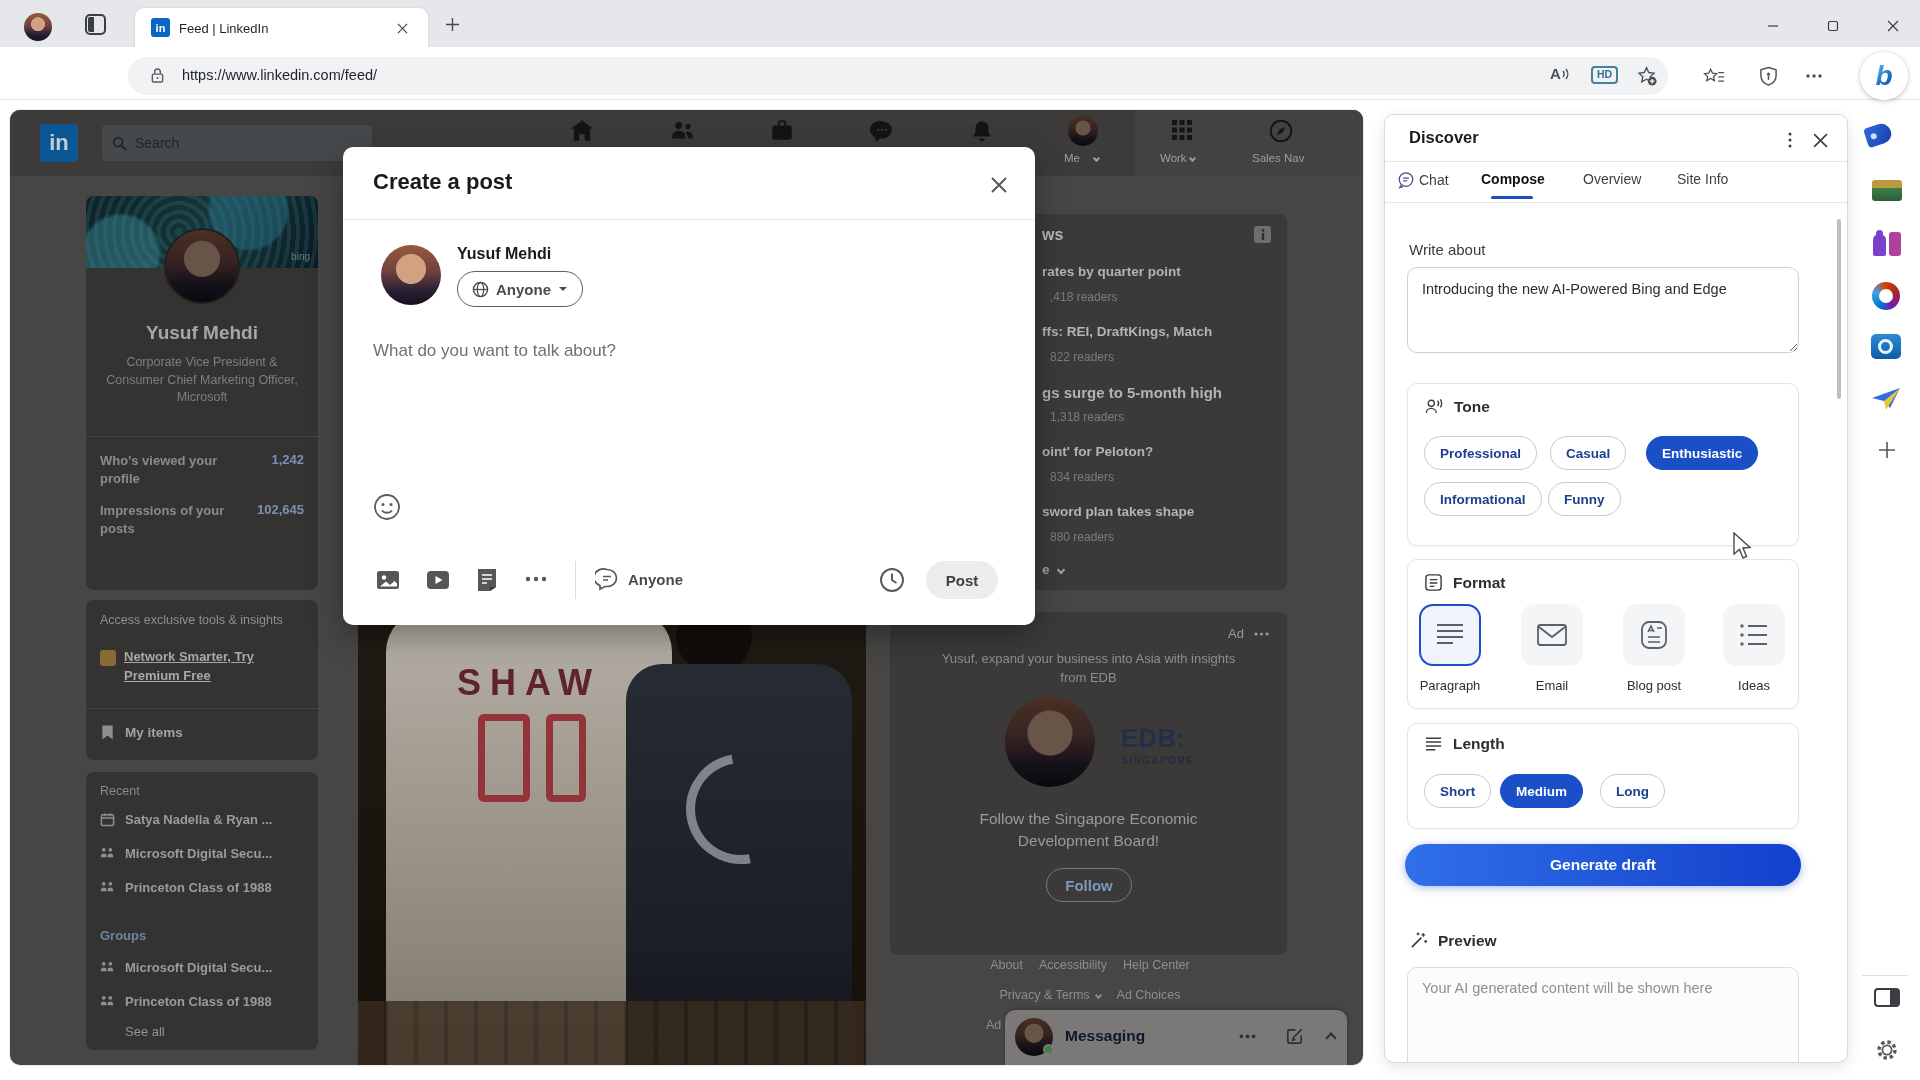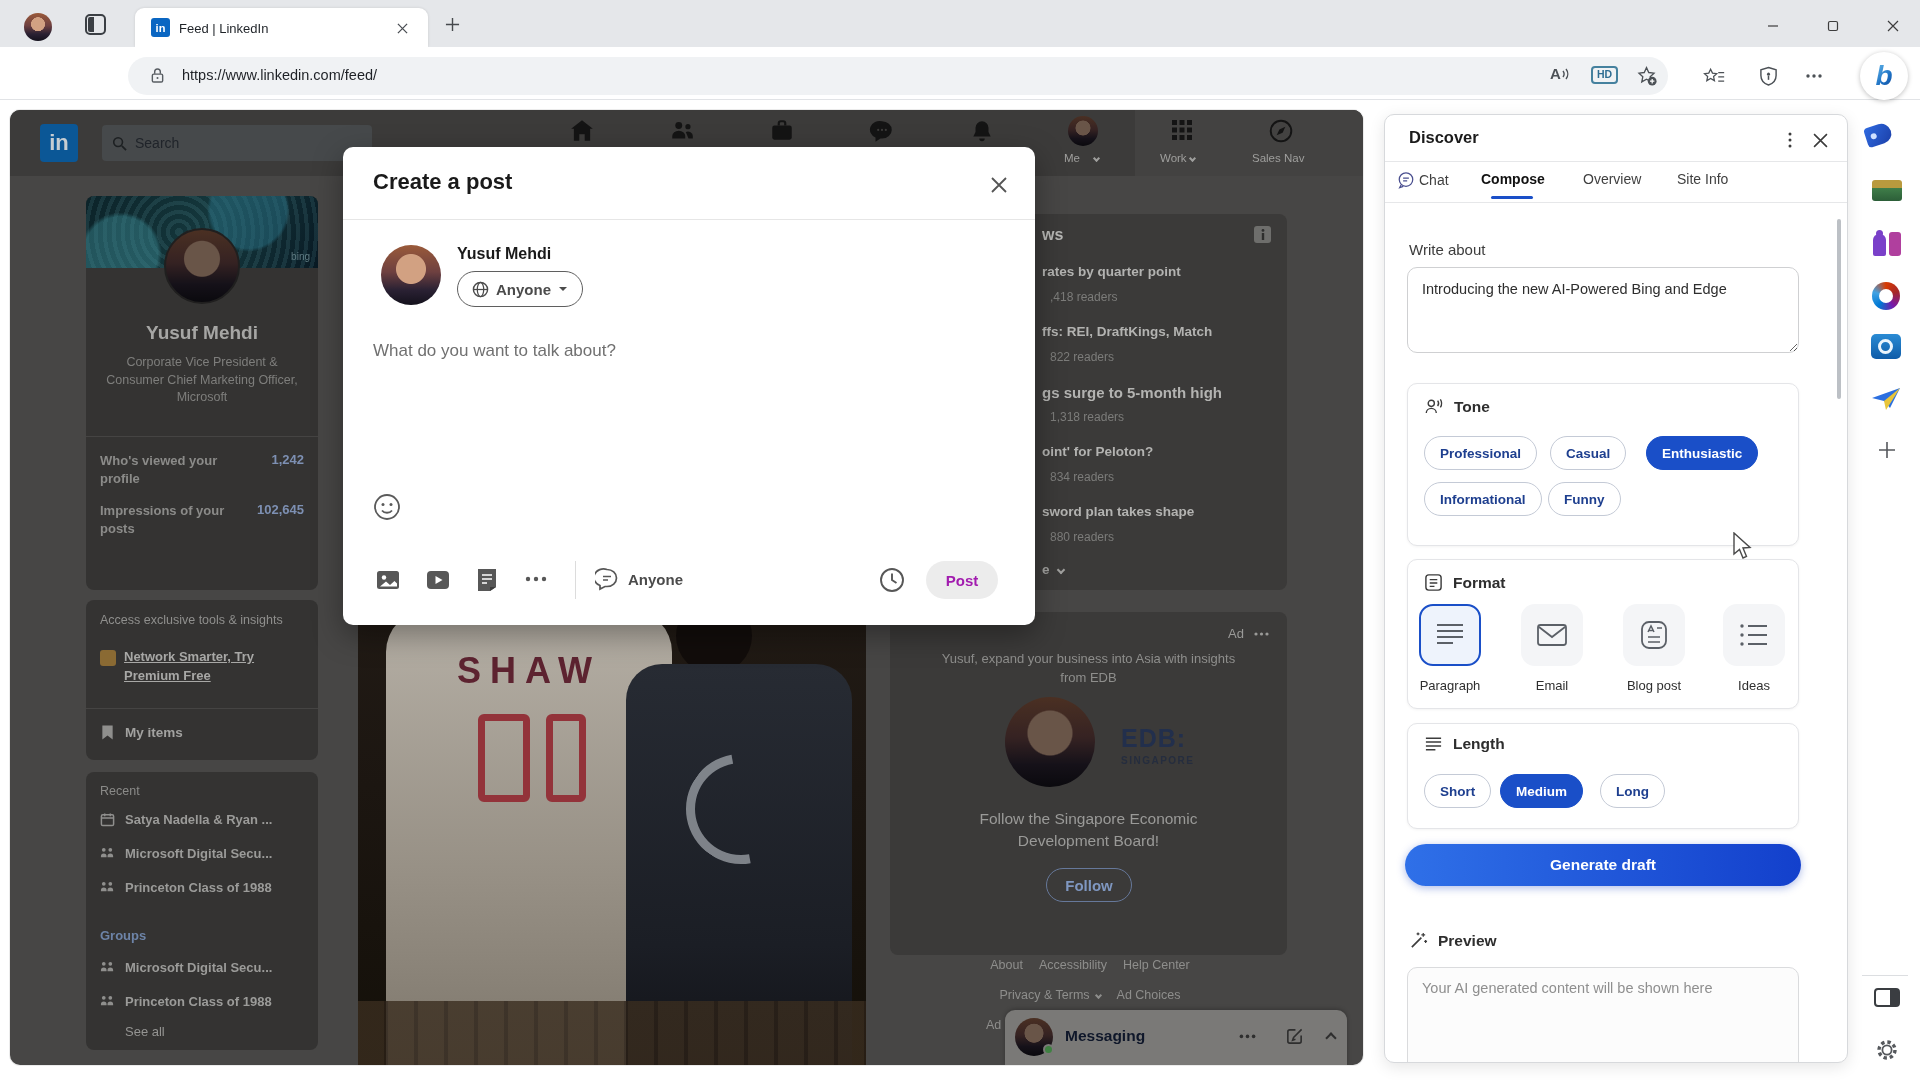--- a/index.html
+++ b/index.html
@@ -306,21 +306,21 @@
       </div>
       <div class="abs" style="left:39px;top:252px;font-size:13px;color:#949492;">See all</div>
     </div>
 
     <div class="abs" style="left:348px;top:396px;width:508px;height:559px;background:
         radial-gradient(circle at 80% 4%, rgba(216,205,184,.28) 0 7%, rgba(0,0,0,0) 8%),
         radial-gradient(circle at 90% 14%, rgba(216,205,184,.18) 0 5%, rgba(0,0,0,0) 6%),
         linear-gradient(180deg,#241d17 0%,#1c1611 50%,#141009 100%);overflow:hidden;">
       <div class="abs" style="left:118px;top:28px;width:92px;height:92px;border-radius:50%;background:#171013;"></div>
       <div class="abs" style="left:28px;top:104px;width:286px;height:455px;border-radius:42px 42px 0 0;background:linear-gradient(180deg,#b5afa5,#968f84 60%,#7e776c);">
-        <div style="margin-top:40px;text-align:center;font-size:36px;font-weight:bold;letter-spacing:9px;color:#5d2330;">SHAW</div>
+        <div style="margin-top:52px;text-align:center;font-size:36px;font-weight:bold;letter-spacing:9px;color:#5d2330;">SHAW</div>
         <div class="abs" style="left:92px;top:104px;width:52px;height:88px;border:7px solid #93333a;border-radius:6px;"></div>
         <div class="abs" style="left:160px;top:104px;width:40px;height:88px;border:7px solid #93333a;border-radius:6px;"></div>
       </div>
       <div class="abs" style="left:318px;top:92px;width:76px;height:76px;border-radius:50%;background:#120d0b;"></div>
       <div class="abs" style="left:268px;top:158px;width:226px;height:401px;border-radius:36px 36px 0 0;background:linear-gradient(180deg,#272b33,#1b1e25 70%,#121318);">
         <div class="abs" style="left:60px;top:90px;width:110px;height:110px;border:9px solid rgba(205,210,216,.55);border-right-color:transparent;border-top-color:transparent;border-radius:50%;transform:rotate(35deg);"></div>
       </div>
       <div class="abs" style="left:0;bottom:0;width:508px;height:64px;background:repeating-linear-gradient(90deg,#3a2d1f 0 26px,#2c2117 26px 30px);opacity:.8;"></div>
     </div>
 
@@ -461,21 +461,21 @@
             <path d="M8 9.5 h8 M8 13 h5" stroke="#575757" stroke-width="1.6"></path>
           </svg>
         <span style="font-size:15px;font-weight:600;color:#4b4b4b;">Anyone</span>
       </div>
       <div class="abs" style="left:536px;top:420px;">
         <svg width="26" height="26" viewBox="0 0 26 26">
             <circle cx="13" cy="13" r="11" stroke="#575757" stroke-width="1.9" fill="none"></circle>
             <path d="M13 6.5 V13 l4.5 3" stroke="#575757" stroke-width="1.9" fill="none"></path>
           </svg>
       </div>
-      <div class="abs" style="left:583px;top:414px;width:72px;height:38px;background:#ececec;border-radius:19px;display:flex;align-items:center;justify-content:center;font-size:15px;font-weight:600;color:#a21caf;">Post</div>
+      <div class="abs" style="left:583px;top:414px;width:72px;height:38px;background:#ececec;border-radius:19px;display:flex;align-items:center;justify-content:center;font-size:15px;font-weight:600;color:#404040;">Post</div>
     </div>
   </div>
 
   <div class="copilot">
     <div class="abs" style="left:24px;top:13px;font-size:16.5px;font-weight:600;color:#1b1b1b;">Discover</div>
     <div class="abs" style="left:394px;top:14px;width:22px;height:22px;display:flex;align-items:center;justify-content:center;">
       <svg width="4" height="16" viewBox="0 0 4 16">
           <circle cx="2" cy="2" r="1.5" fill="#3c3c3c"></circle>
           <circle cx="2" cy="8" r="1.5" fill="#3c3c3c"></circle>
           <circle cx="2" cy="14" r="1.5" fill="#3c3c3c"></circle>

